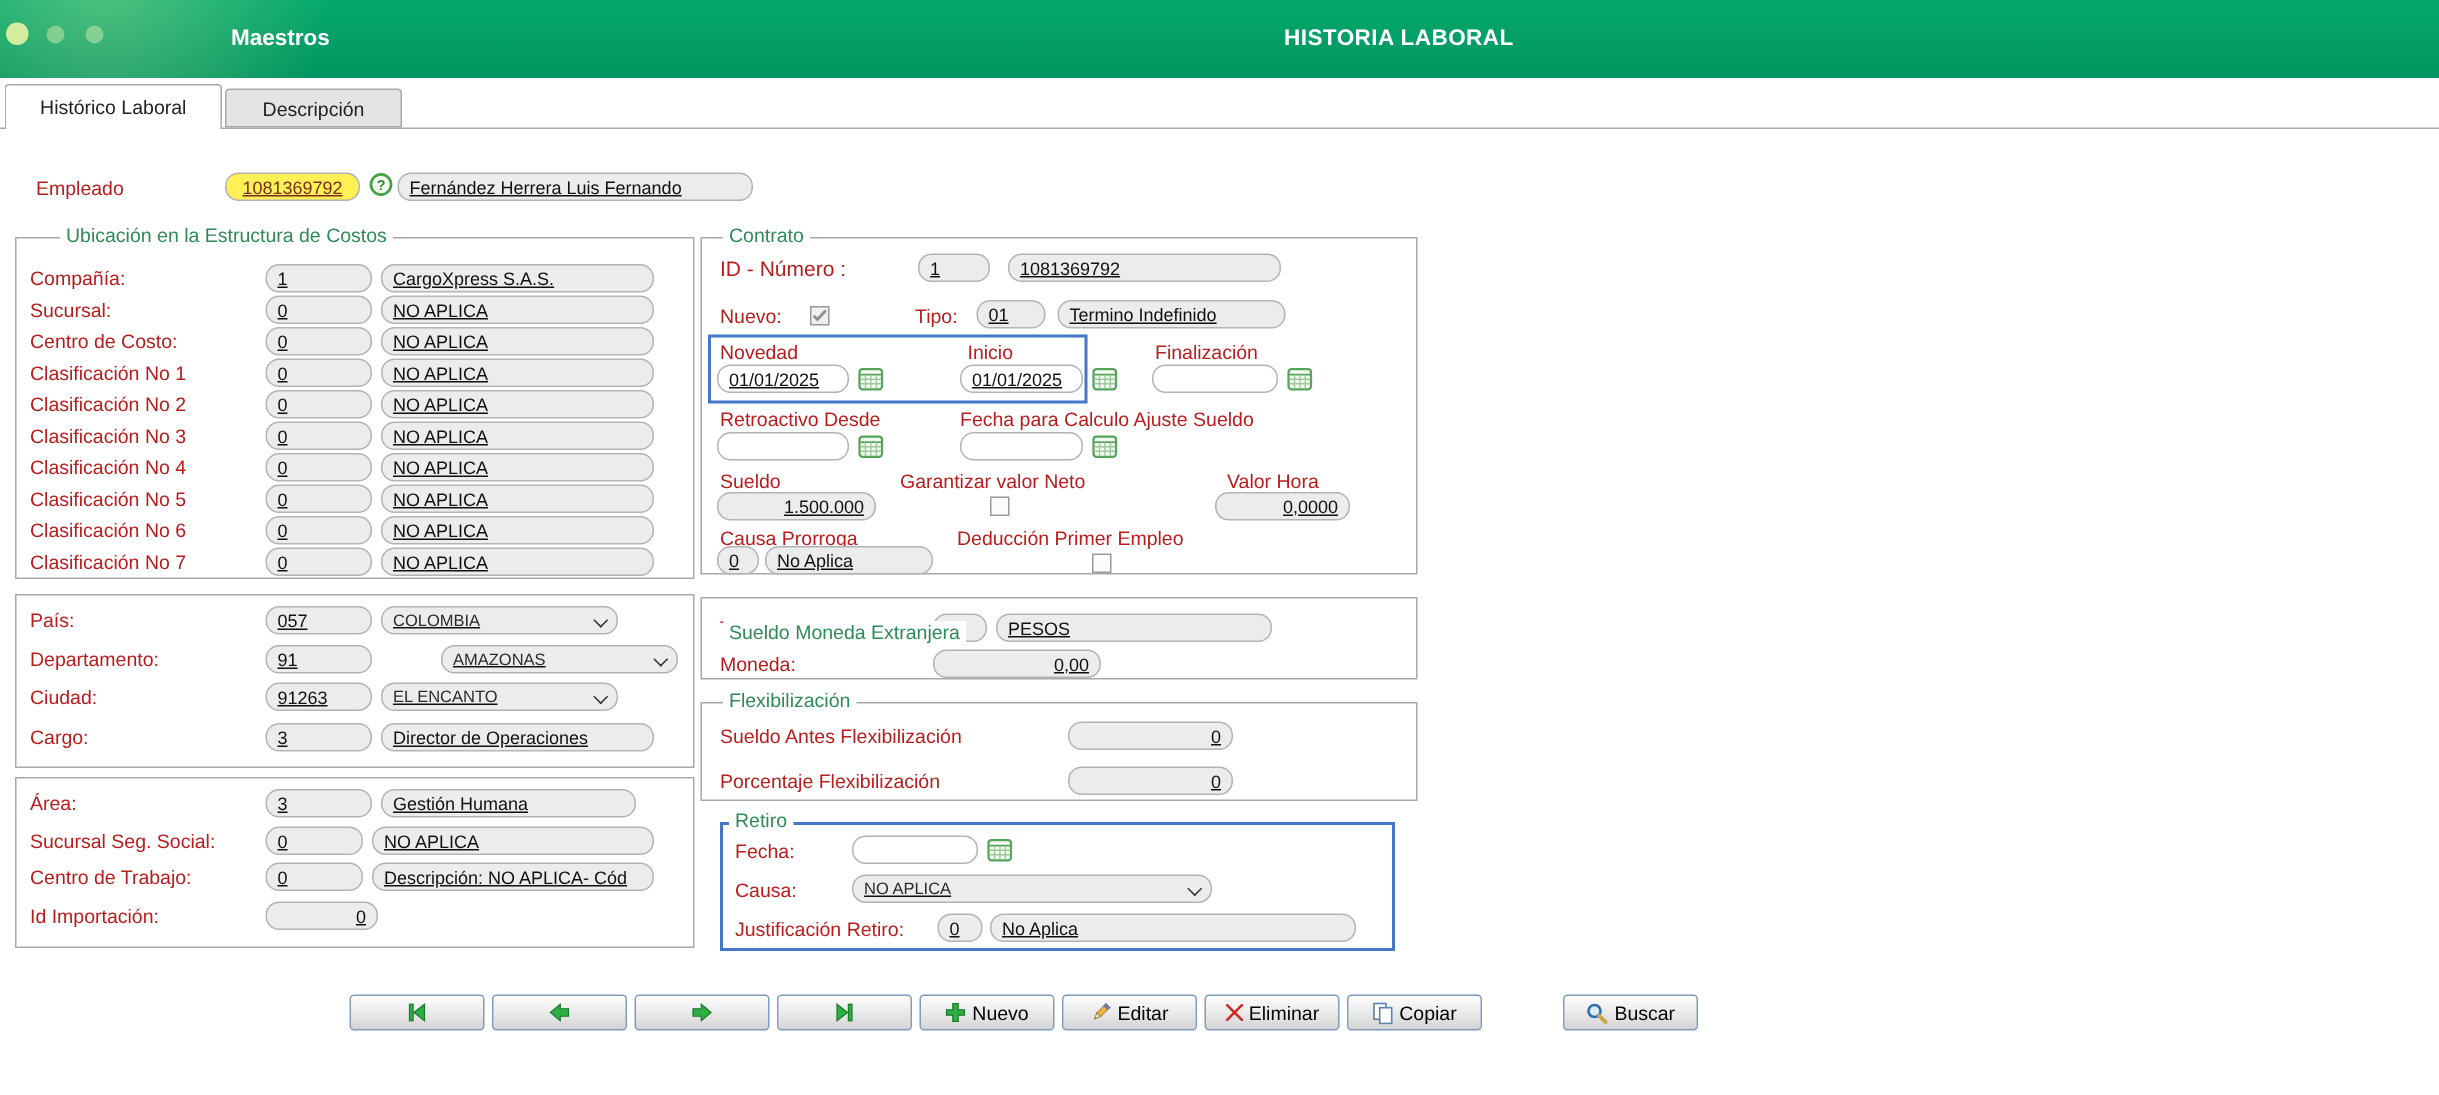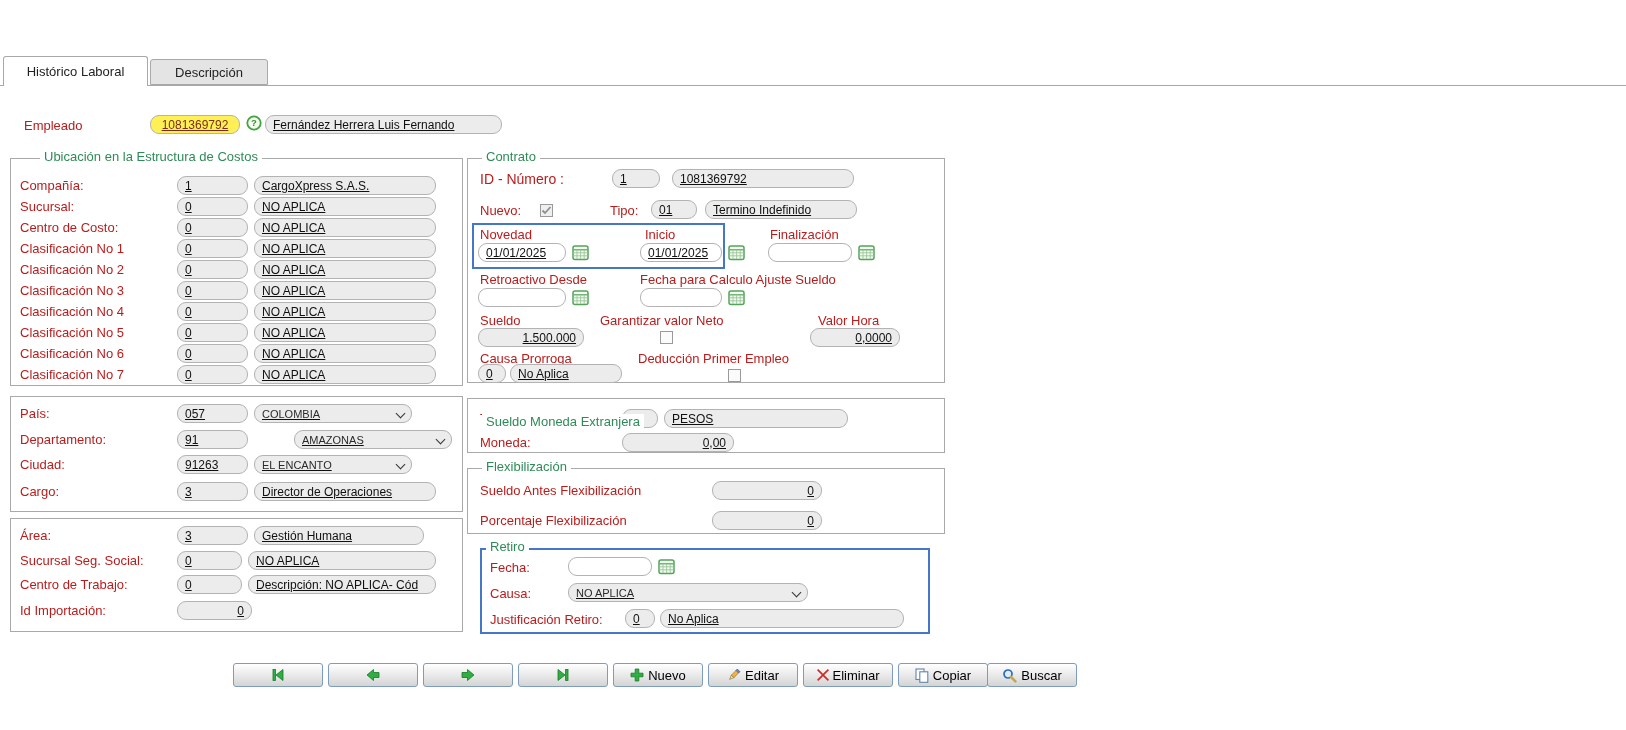--- a/index.html
+++ b/index.html
@@ -43,20 +43,27 @@
   
   .tbtn{position:absolute;top:663px;width:90px;height:24px;box-sizing:border-box;border:1px solid #7d9cbe;border-radius:3px;
         background:linear-gradient(180deg,#ffffff 0%,#ececec 45%,#d4d4d4 100%);font-family:inherit;font-size:13px;color:#000;
         display:flex;align-items:center;justify-content:center;gap:4px;cursor:pointer;padding:0;}
 </style>
 </head>
 <body>
 
 <div id="app">
 
+  <div class="header">
+    <div class="dot dot1"></div>
+    <div class="dot dot2"></div>
+    <div class="dot dot3"></div>
+    <div class="app-title">Maestros</div>
+    <div class="page-title">HISTORIA LABORAL</div>
+  </div>
 
   <div class="tabline"></div>
   <div class="tab active">
     <span>Histórico Laboral</span>
   </div>
   <div class="tab inactive">
     <span>Descripción</span>
   </div>
 
   <div class="lbl" style="left:24px;top:118px;">Empleado</div>
@@ -314,21 +321,21 @@
       </svg>
     <span>Eliminar</span>
   </button>
   <button class="tbtn" style="left:898px;">
     <svg width="14" height="15" viewBox="0 0 14 15">
         <rect x="1" y="1" width="8" height="10.5" fill="#ffffff" stroke="#6084ad" stroke-width="1.1"></rect>
         <rect x="4.8" y="3.8" width="8" height="10.5" fill="#ffffff" stroke="#6084ad" stroke-width="1.1"></rect>
       </svg>
     <span>Copiar</span>
   </button>
-  <button class="tbtn" style="left:987px;">
+  <button class="tbtn" style="left:1042px;">
     <svg width="15" height="15" viewBox="0 0 15 15">
         <circle cx="6" cy="6" r="4" fill="#dcebf8" stroke="#2d6db3" stroke-width="1.7"></circle>
         <line x1="9" y1="9" x2="13.4" y2="13.4" stroke="#c9a64b" stroke-width="2.6" stroke-linecap="round"></line>
       </svg>
     <span>Buscar</span>
   </button>
 
 </div>
 
 </body></html>

